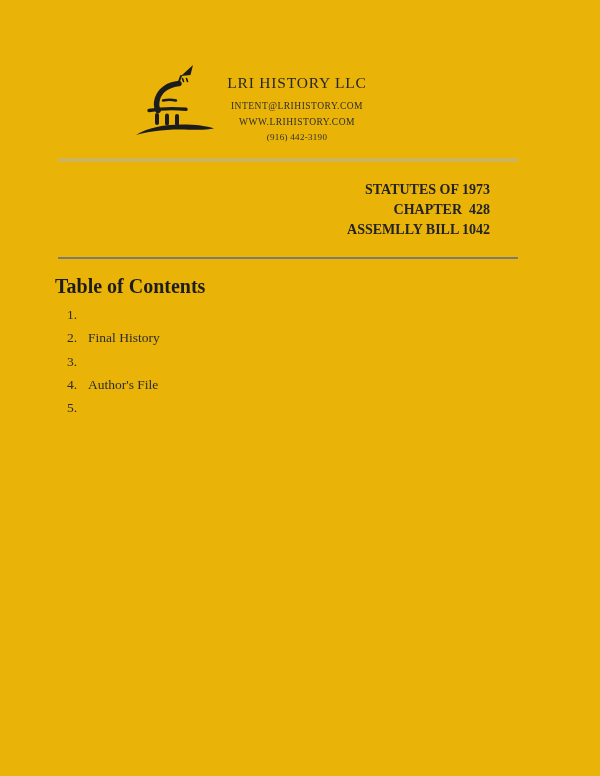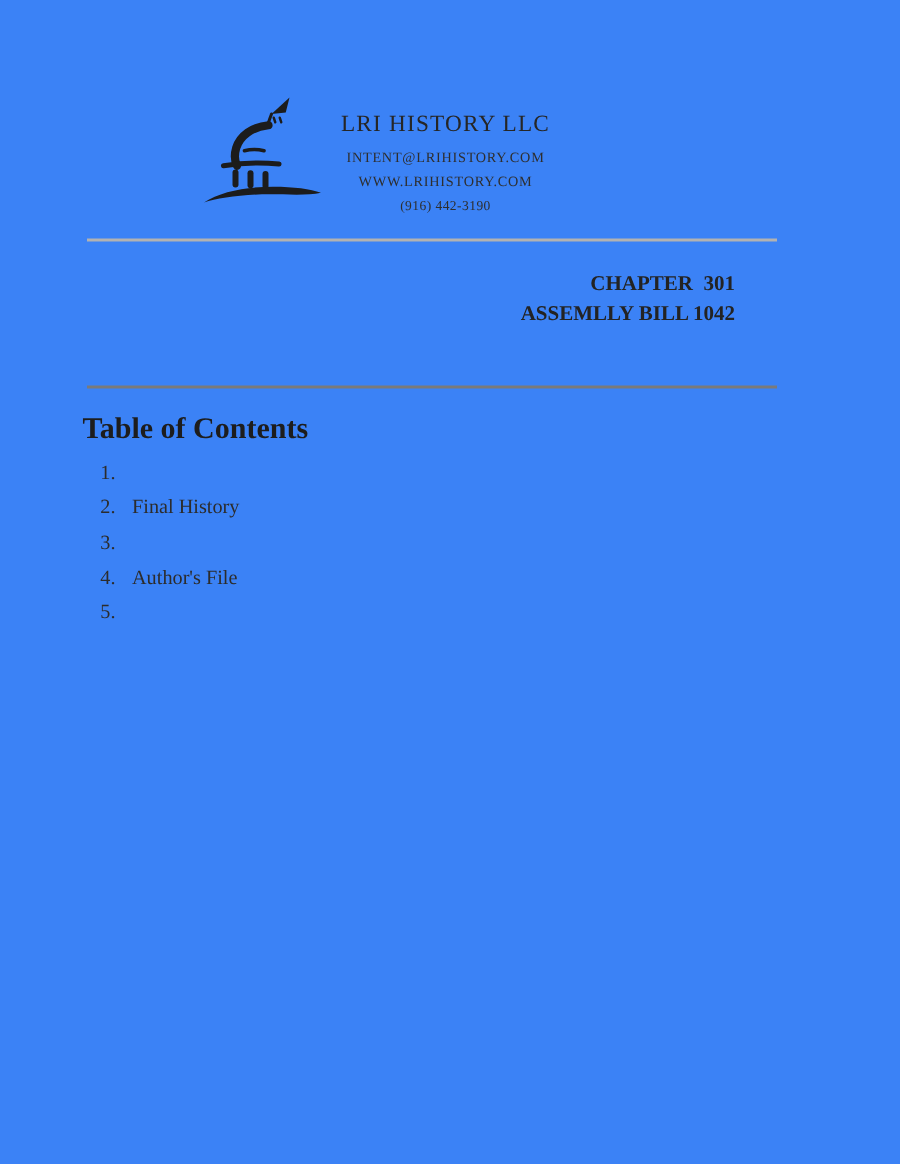--- a/index.html
+++ b/index.html
@@ -4,21 +4,21 @@
 <style>
   html, body {
     margin: 0;
     padding: 0;
     background: #ffffff;
   }
   .page {
     position: relative;
     width: 600px;
     height: 776px;
-    background: #3b82f6;
+    background: #eab308;
     font-family: "Liberation Serif", serif;
     color: #1f1f1f;
     overflow: hidden;
   }
 
   
   .logo {
     position: absolute;
     left: 135px;
     top: 62px;
@@ -154,21 +154,22 @@
       <div class="company-name">LRI HISTORY LLC</div>
       <div class="contact-line">INTENT@LRIHISTORY.COM</div>
       <div class="contact-line">WWW.LRIHISTORY.COM</div>
       <div class="contact-line phone">(916) 442-3190</div>
     </div>
   </div>
 
   <hr class="rule rule-top">
 
   <div class="ref-block">
-    <div class="ref-line">CHAPTER  301</div>
+    <div class="ref-line">STATUTES OF 1973</div>
+    <div class="ref-line">CHAPTER  428</div>
     <div class="ref-line">ASSEMLLY BILL 1042</div>
   </div>
 
   <hr class="rule rule-bottom">
 
   <div class="toc-heading">Table of Contents</div>
 
   <ol class="toc-list">
     <li class="toc-item">
       <span class="toc-num">1.</span>

